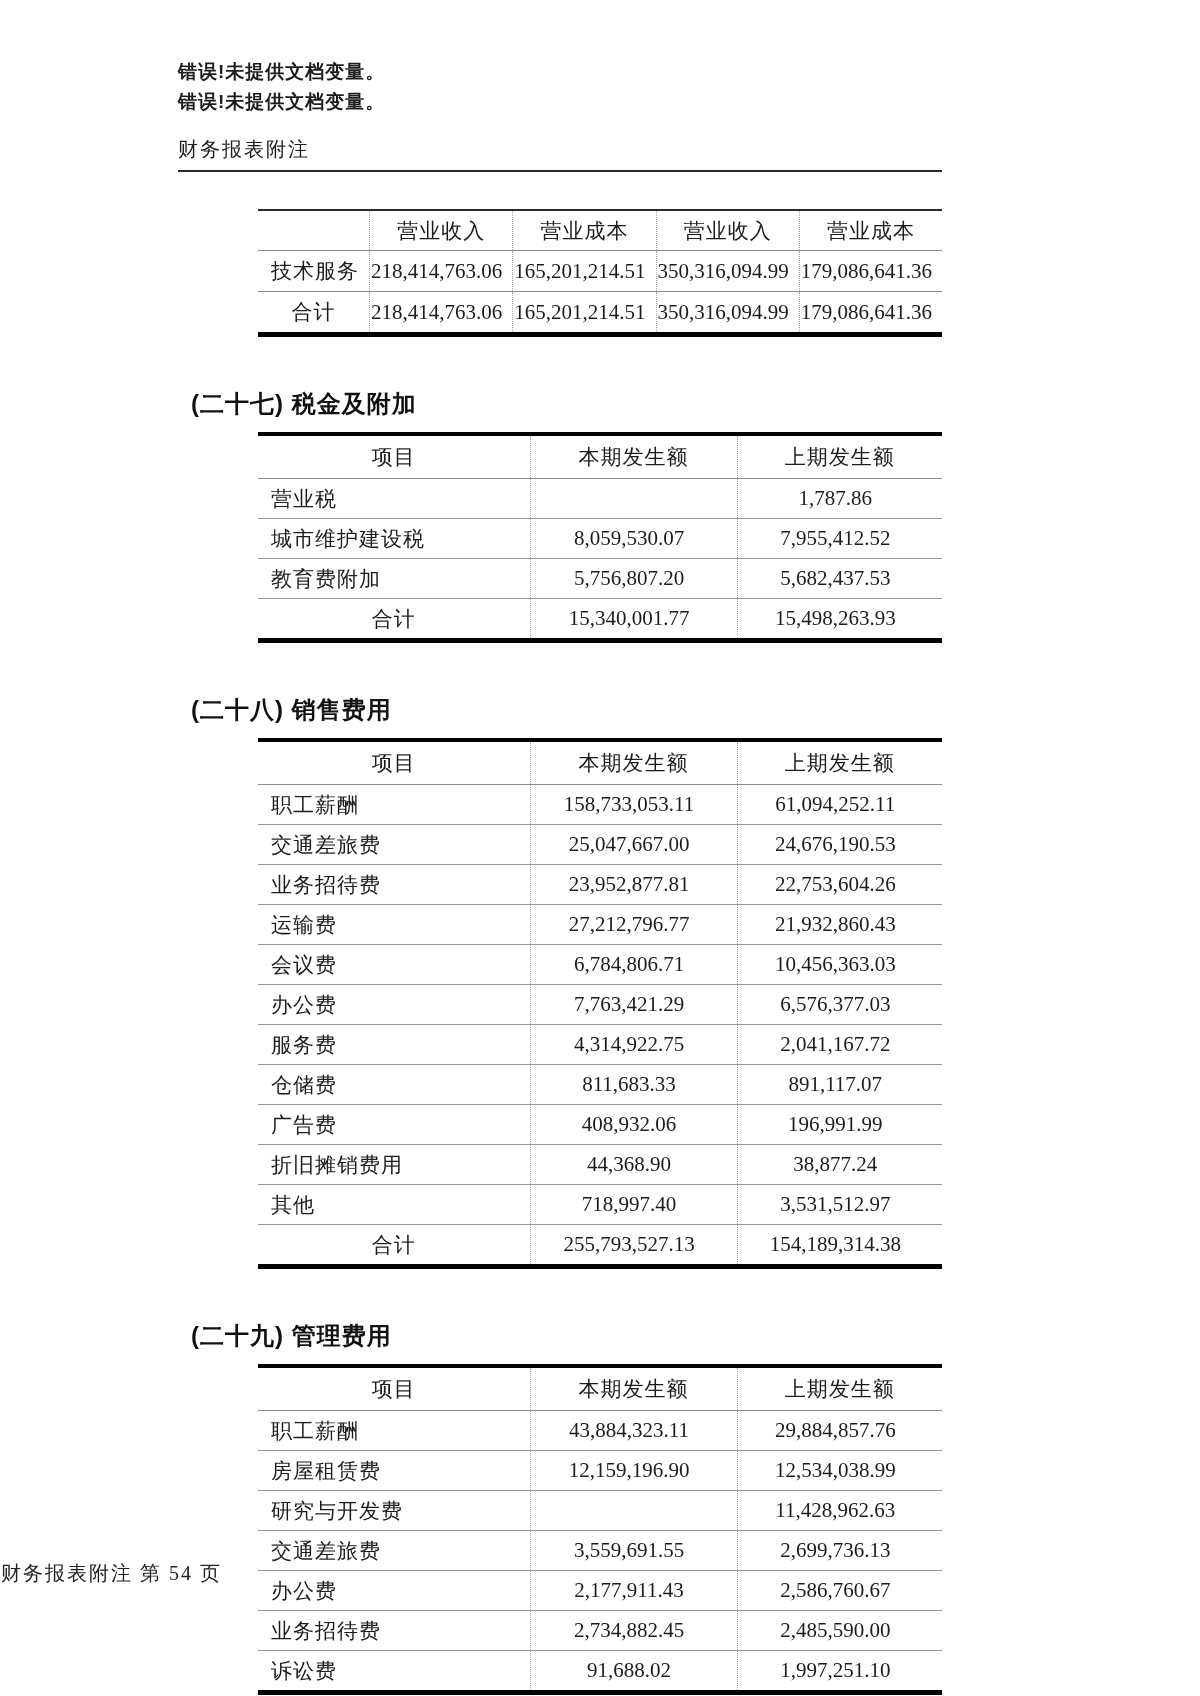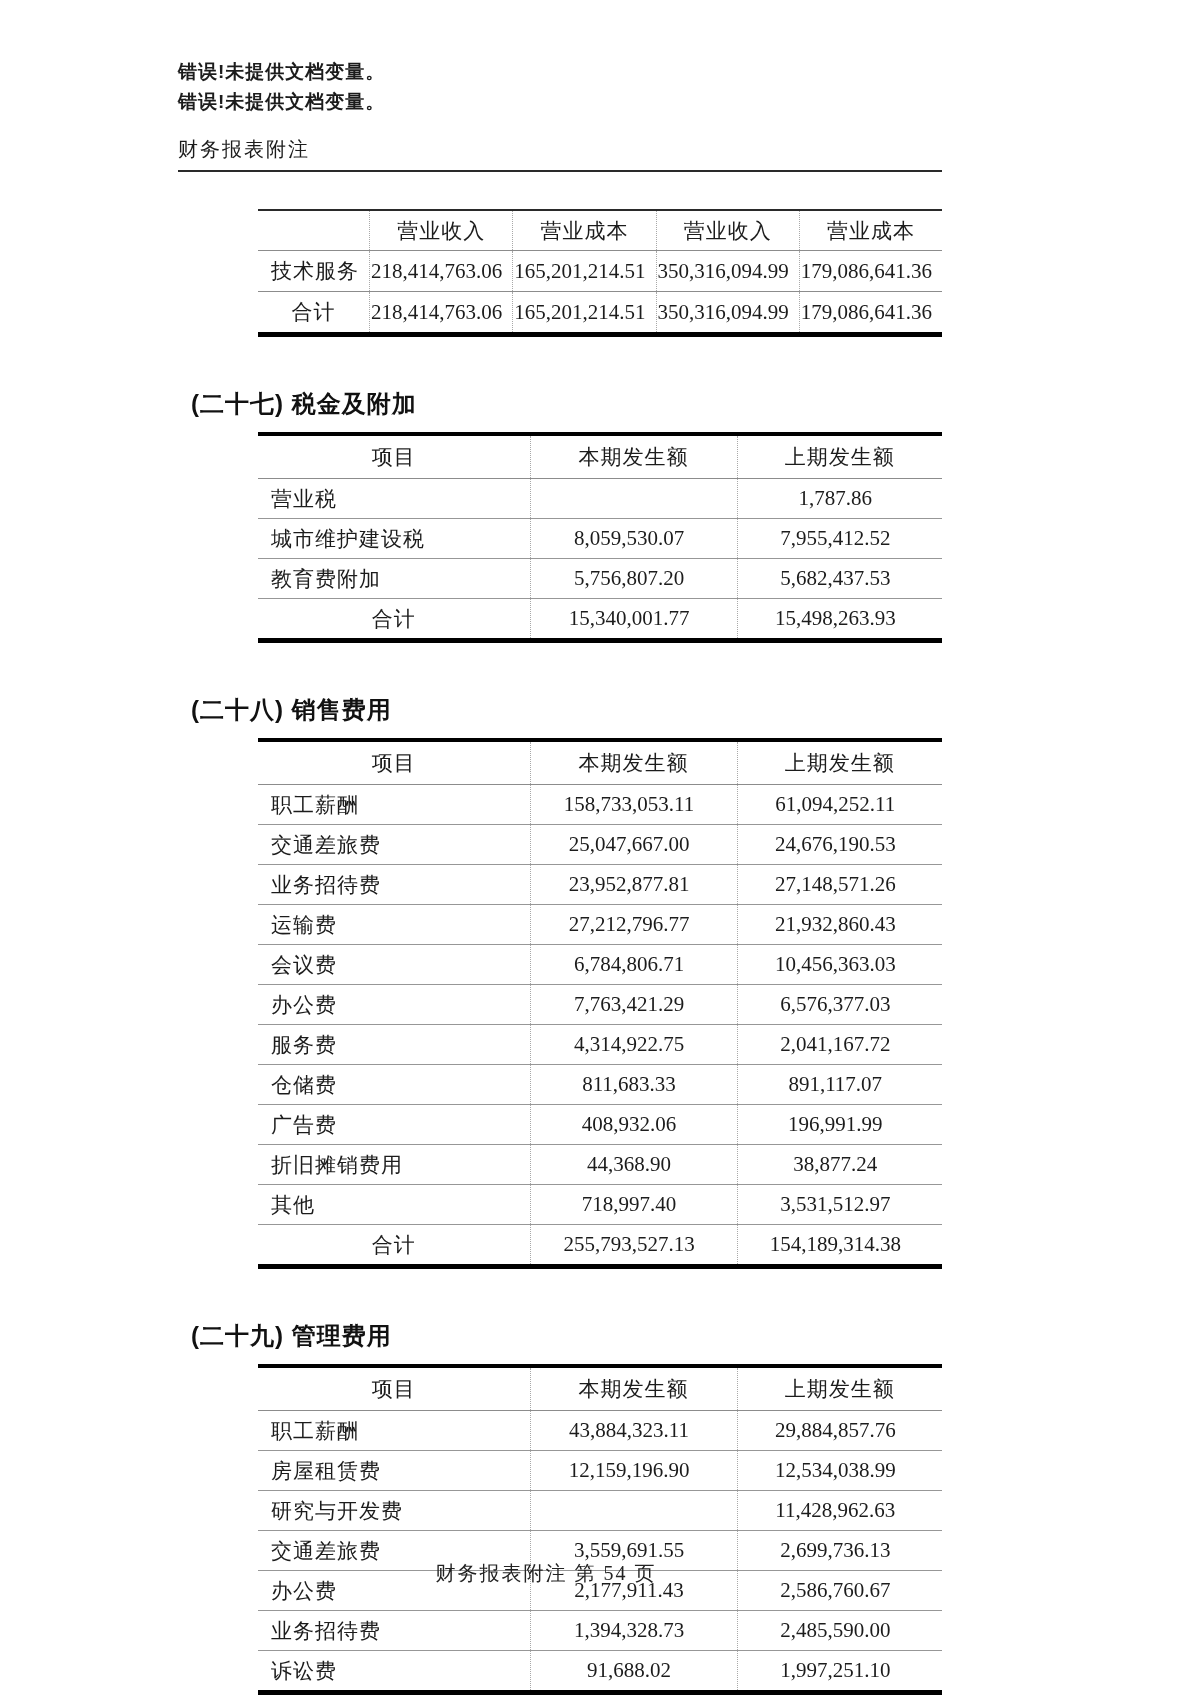--- a/index.html
+++ b/index.html
@@ -31,21 +31,21 @@
   
   .section{margin-top:51px;}
   .section h2{margin:13px;font-family:"Liberation Sans","DejaVu Sans",sans-serif;
               font-weight:bold;font-size:24px;line-height:31px;color:#111;letter-spacing:1px;}
   table.three{margin-top:2px;border-top:4px solid #000;border-bottom:5px solid #000;}
   table.three tr.head td{height:40px;border-bottom:1px solid #8c8c8c;}
   table.three td{height:37px;}
   table.three tr.r td{border-bottom:1px solid #979797;}
   table.three tr.last td{border-bottom:none;}
 
-  .footer{position:absolute;left:12px;top:1560px;width:1068px;text-align:center;
+  .footer{position:absolute;left:1px;top:1560px;width:1068px;text-align:left;
           font-size:20px;letter-spacing:2px;color:#222;}
 </style>
 </head>
 <body>
 
 <div class="page">
   <div class="content">
 
     <div>
       <div class="err-line">错误!未提供文档变量。</div>
@@ -145,21 +145,21 @@
           <td class="val">61,094,252.11</td>
         </tr>
         <tr class="r">
           <td class="lbl">交通差旅费</td>
           <td class="val">25,047,667.00</td>
           <td class="val">24,676,190.53</td>
         </tr>
         <tr class="r">
           <td class="lbl">业务招待费</td>
           <td class="val">23,952,877.81</td>
-          <td class="val">27,148,571.26</td>
+          <td class="val">22,753,604.26</td>
         </tr>
         <tr class="r">
           <td class="lbl">运输费</td>
           <td class="val">27,212,796.77</td>
           <td class="val">21,932,860.43</td>
         </tr>
         <tr class="r">
           <td class="lbl">会议费</td>
           <td class="val">6,784,806.71</td>
           <td class="val">10,456,363.03</td>
@@ -237,21 +237,21 @@
           <td class="val">3,559,691.55</td>
           <td class="val">2,699,736.13</td>
         </tr>
         <tr class="r">
           <td class="lbl">办公费</td>
           <td class="val">2,177,911.43</td>
           <td class="val">2,586,760.67</td>
         </tr>
         <tr class="r">
           <td class="lbl">业务招待费</td>
-          <td class="val">1,394,328.73</td>
+          <td class="val">2,734,882.45</td>
           <td class="val">2,485,590.00</td>
         </tr>
         <tr class="last">
           <td class="lbl">诉讼费</td>
           <td class="val">91,688.02</td>
           <td class="val">1,997,251.10</td>
         </tr>
       </tbody>
         </table>
     </div>

